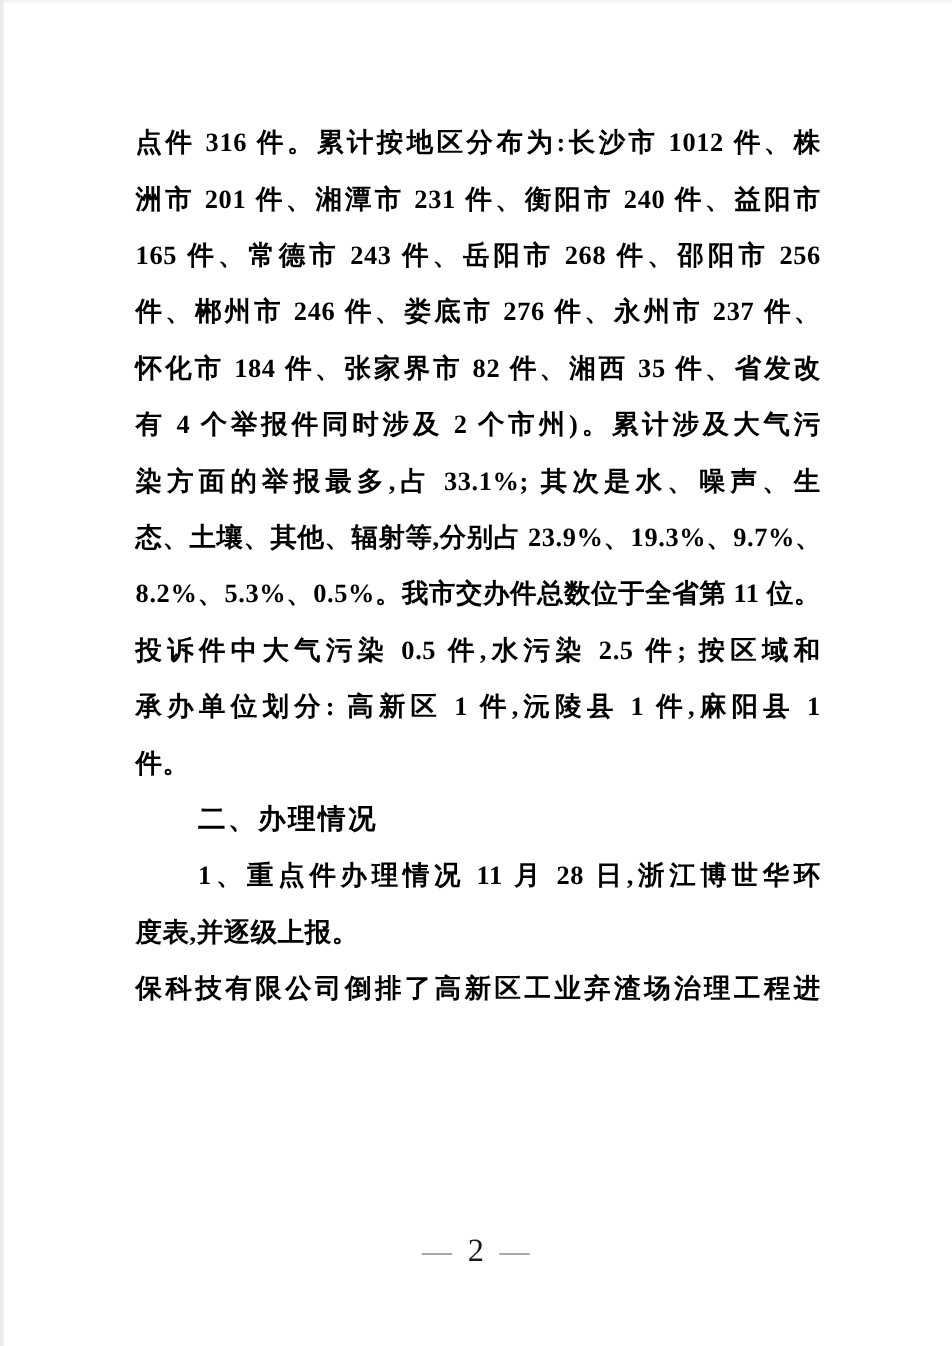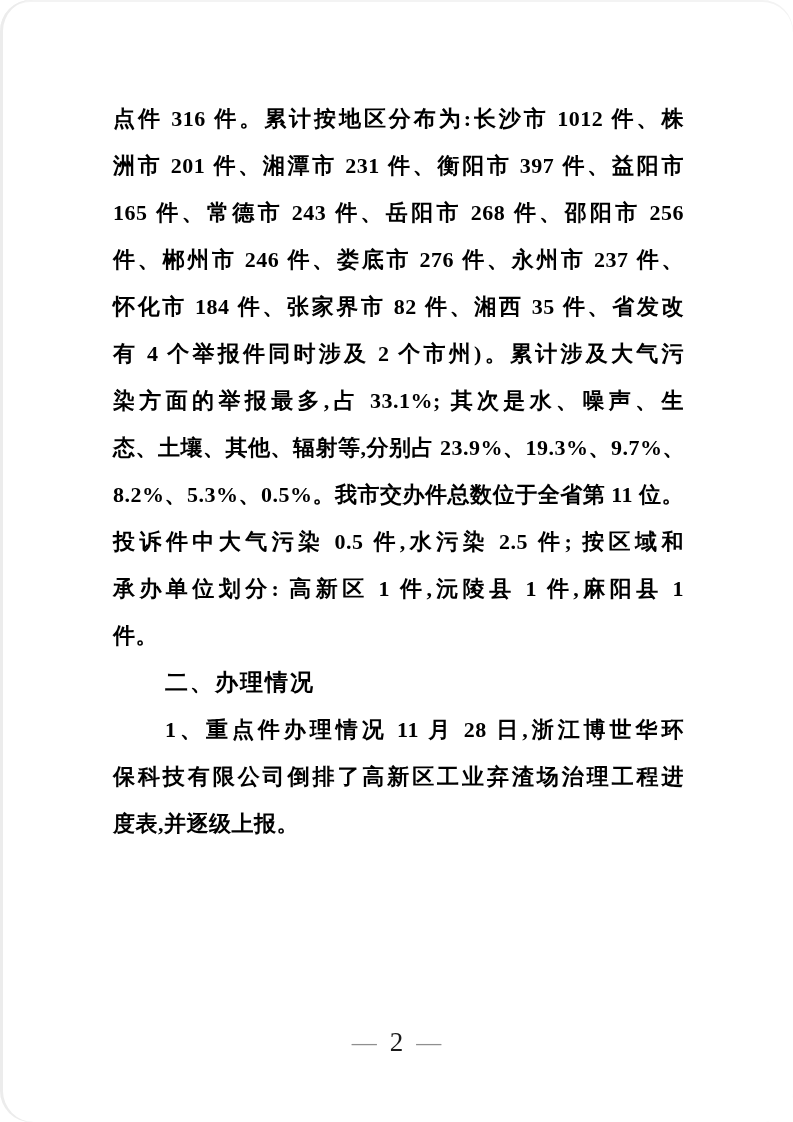--- a/index.html
+++ b/index.html
@@ -9,21 +9,20 @@
   }
   .page {
     position: relative;
     width: 793px;
     height: 1122px;
     background: #ffffff;
     overflow: hidden;
     box-shadow: inset 3px 0 0 #ececec, inset 0 2px 0 #f3f3f3;
     font-family: "Liberation Serif", "DejaVu Serif", serif;
     color: #000000;
-    border-radius: 31px;
   }
   .textblock {
     position: absolute;
     left: 113px;
     top: 95px;
     width: 571px;
   }
   .ln {
     height: 47px;
     line-height: 47px;
@@ -70,38 +69,38 @@
   }
 </style>
 </head>
 <body>
 
 <div class="page">
 
   <div class="textblock">
 
     <div class="ln j">点件 316 件。累计按地区分布为:长沙市 1012 件、株</div>
-    <div class="ln j">洲市 201 件、湘潭市 231 件、衡阳市 397 件、益阳市</div>
+    <div class="ln j">洲市 201 件、湘潭市 231 件、衡阳市 240 件、益阳市</div>
     <div class="ln j">165 件、常德市 243 件、岳阳市 268 件、邵阳市 256</div>
     <div class="ln j">件、郴州市 246 件、娄底市 276 件、永州市 237 件、</div>
     <div class="ln j">怀化市 184 件、张家界市 82 件、湘西 35 件、省发改</div>
     <div class="ln j">有 4 个举报件同时涉及 2 个市州)。累计涉及大气污</div>
     <div class="ln j">染方面的举报最多,占 33.1%; 其次是水、噪声、生</div>
     <div class="ln j">态、土壤、其他、辐射等,分别占 23.9%、19.3%、9.7%、</div>
     <div class="ln j">8.2%、5.3%、0.5%。我市交办件总数位于全省第 11 位。</div>
 
     <div class="ln j">投诉件中大气污染 0.5 件,水污染 2.5 件; 按区域和</div>
     <div class="ln j">承办单位划分: 高新区 1 件,沅陵县 1 件,麻阳县 1</div>
     <div class="ln l">件。</div>
 
     <div class="ln l ind heading">二、办理情况</div>
 
     <div class="ln j ind">1、重点件办理情况 11 月 28 日,浙江博世华环</div>
+    <div class="ln l">度表,并逐级上报。</div>
     <div class="ln j">保科技有限公司倒排了高新区工业弃渣场治理工程进</div>
-    <div class="ln l">度表,并逐级上报。</div>
 
   </div>
 
   <div class="footer">
     <span class="dash">—</span><span class="pageno">2</span><span class="dash">—</span>
   </div>
 
 </div>
 
 </body></html>

